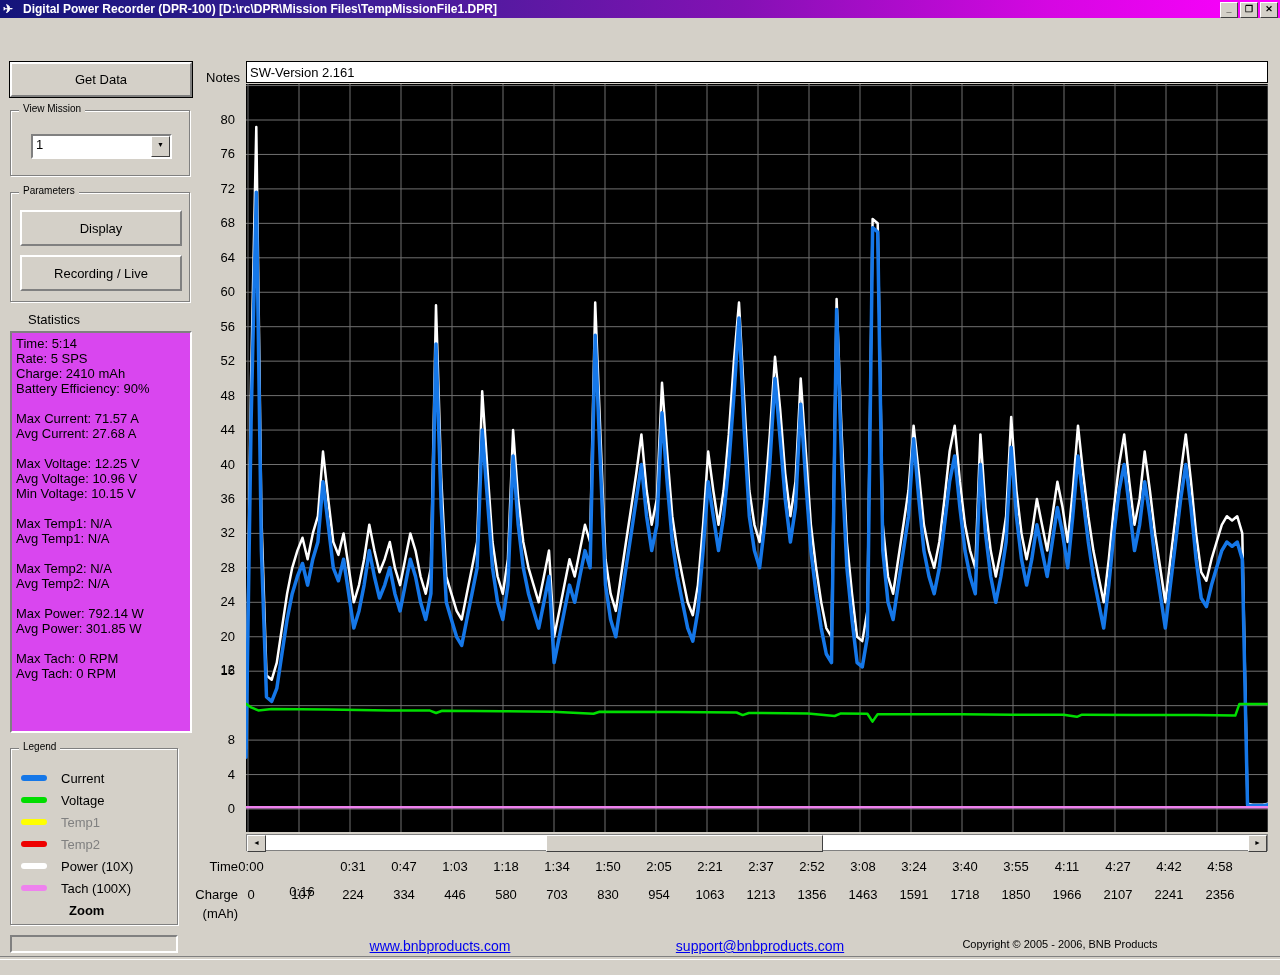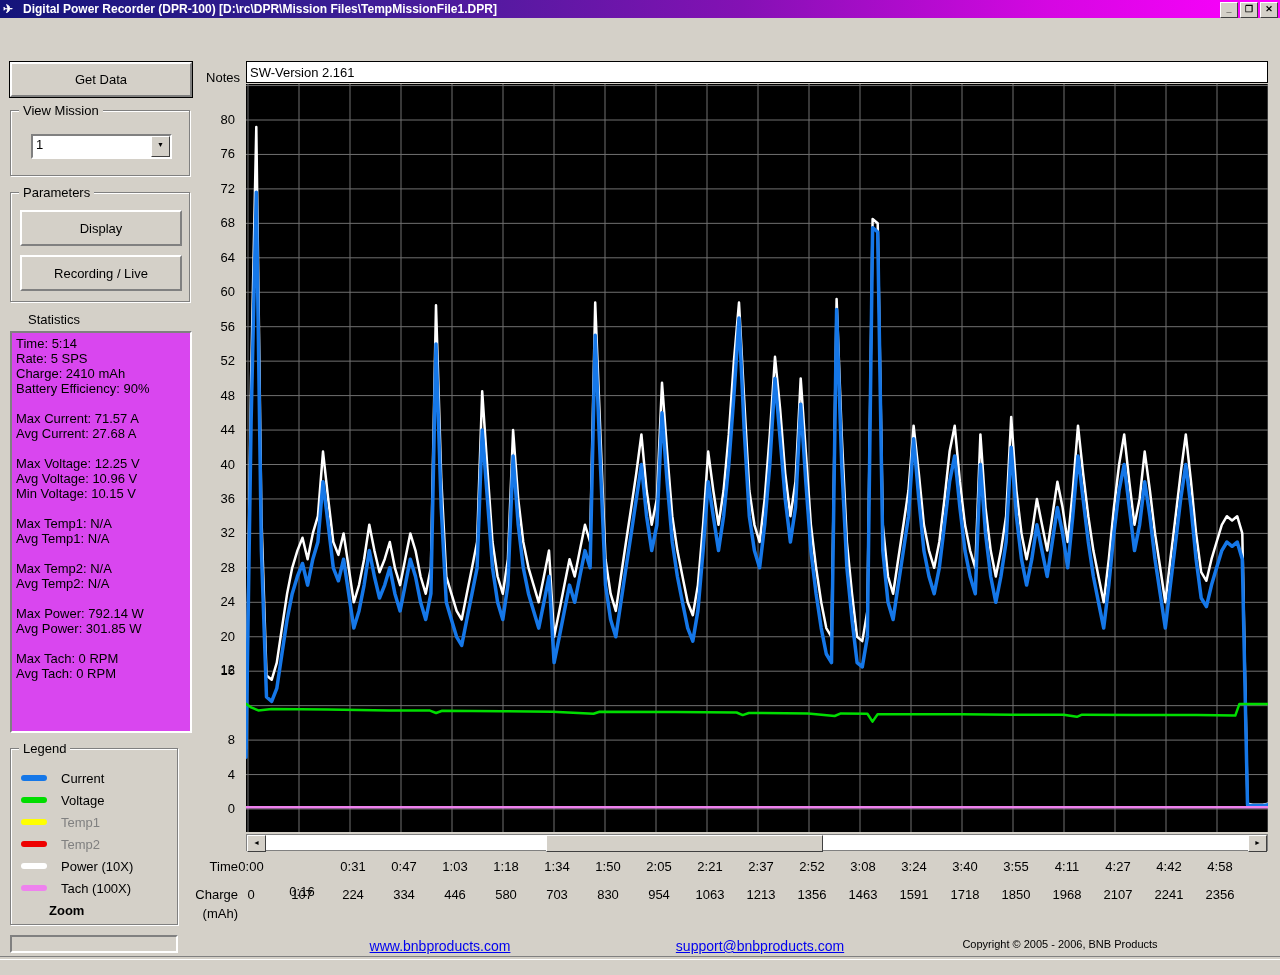--- a/index.html
+++ b/index.html
@@ -1,19 +1,19 @@
 <!DOCTYPE html>
 <html><head>
 <meta charset="utf-8">
 <style>
   html,body{margin:0;padding:0;background:#d4d0c8;}
   #app{position:relative;width:1280px;height:975px;background:#d4d0c8;overflow:hidden;
        font-family:"Liberation Sans",sans-serif;color:#000;}
   .groupbox{position:absolute;border:1px solid #808080;box-shadow:1px 1px 0 #ffffff inset,1px 1px 0 #ffffff;}
-  .grouplabel{position:absolute;top:-8px;left:8px;background:#d4d0c8;padding:0 4px;font-size:13px;}
+  .grouplabel{position:absolute;top:-8px;left:8px;background:#d4d0c8;padding:0 4px;font-size:10px;}
   
   #titlebar{position:absolute;left:0;top:0;width:1280px;height:18px;
     background:linear-gradient(90deg,#14147a 0%,#3c1e96 28%,#8411b4 58%,#d507e2 82%,#ff00ff 100%);
     display:flex;align-items:center;color:#fff;font-size:12px;font-weight:bold;}
   #app-icon{width:16px;height:14px;margin-left:3px;margin-right:4px;font-size:12px;line-height:14px;color:#fff;}
   #winbtns{position:absolute;right:2px;top:2px;display:flex;gap:2px;}
   .winbtn{width:16px;height:14px;font-size:9px;font-weight:bold;color:#000;text-align:center;line-height:12px;
     background:#d4d0c8;border:1px solid;border-color:#ffffff #404040 #404040 #ffffff;cursor:default;}
   
   #menubar{position:absolute;left:0;top:18px;width:1280px;height:22px;background:#d4d0c8;
@@ -35,21 +35,21 @@
   #stats-label{position:absolute;left:28px;top:312px;font-size:13px;}
   #stats-box{position:absolute;left:10px;top:331px;width:174px;height:395px;
     border:2px solid;border-color:#808080 #ffffff #ffffff #808080;background:#d946ef;
     padding:3px 0 0 4px;font-size:13px;line-height:15px;}
   .stat-line{white-space:pre;min-height:15px;}
   #grp-legend{left:10px;top:748px;width:166px;height:175px;}
   .legend-row{display:flex;align-items:center;height:22px;margin-left:10px;}
   .legend-swatch{width:26px;height:6px;border-radius:3px;margin-right:14px;}
   .legend-text{font-size:13px;}
   .legend-text.dim{color:#808080;}
-  #legend-zoom{margin-left:38px;font-size:13px;font-weight:bold;height:22px;display:flex;align-items:center;}
+  #legend-zoom{margin-left:58px;font-size:13px;font-weight:bold;height:22px;display:flex;align-items:center;}
   #progress-bar{position:absolute;left:10px;top:935px;width:164px;height:14px;
     border:2px solid;border-color:#808080 #ffffff #ffffff #808080;background:#d4d0c8;}
   
   #notes-label{position:absolute;left:195px;top:70px;width:45px;text-align:right;font-size:13px;}
   #notes-input{position:absolute;left:246px;top:61px;width:1014px;height:18px;border:1px solid #000;
     background:#fff;font-family:"Liberation Sans",sans-serif;font-size:13px;padding:1px 3px;}
   #chart{position:absolute;left:246px;top:84px;width:1022px;height:748px;background:#000;}
   #y-axis{position:absolute;left:192px;top:84px;width:48px;height:748px;}
   .ytick{position:absolute;right:5px;width:40px;text-align:right;font-size:13px;}
   
@@ -290,21 +290,21 @@
       <span class="xtick" style="left: 311px;">703</span>
       <span class="xtick" style="left: 362px;">830</span>
       <span class="xtick" style="left: 413px;">954</span>
       <span class="xtick" style="left: 464px;">1063</span>
       <span class="xtick" style="left: 515px;">1213</span>
       <span class="xtick" style="left: 566px;">1356</span>
       <span class="xtick" style="left: 617px;">1463</span>
       <span class="xtick" style="left: 668px;">1591</span>
       <span class="xtick" style="left: 719px;">1718</span>
       <span class="xtick" style="left: 770px;">1850</span>
-      <span class="xtick" style="left: 821px;">1968</span>
+      <span class="xtick" style="left: 821px;">1966</span>
       <span class="xtick" style="left: 872px;">2107</span>
       <span class="xtick" style="left: 923px;">2241</span>
       <span class="xtick" style="left: 974px;">2356</span>
     </div>
 
   <div id="divider"></div>
   <a id="link-www" class="footer-link" href="#">www.bnbproducts.com</a>
   <a id="link-support" class="footer-link" href="#">support@bnbproducts.com</a>
   <div id="copyright">Copyright © 2005 - 2006, BNB Products</div>
 

